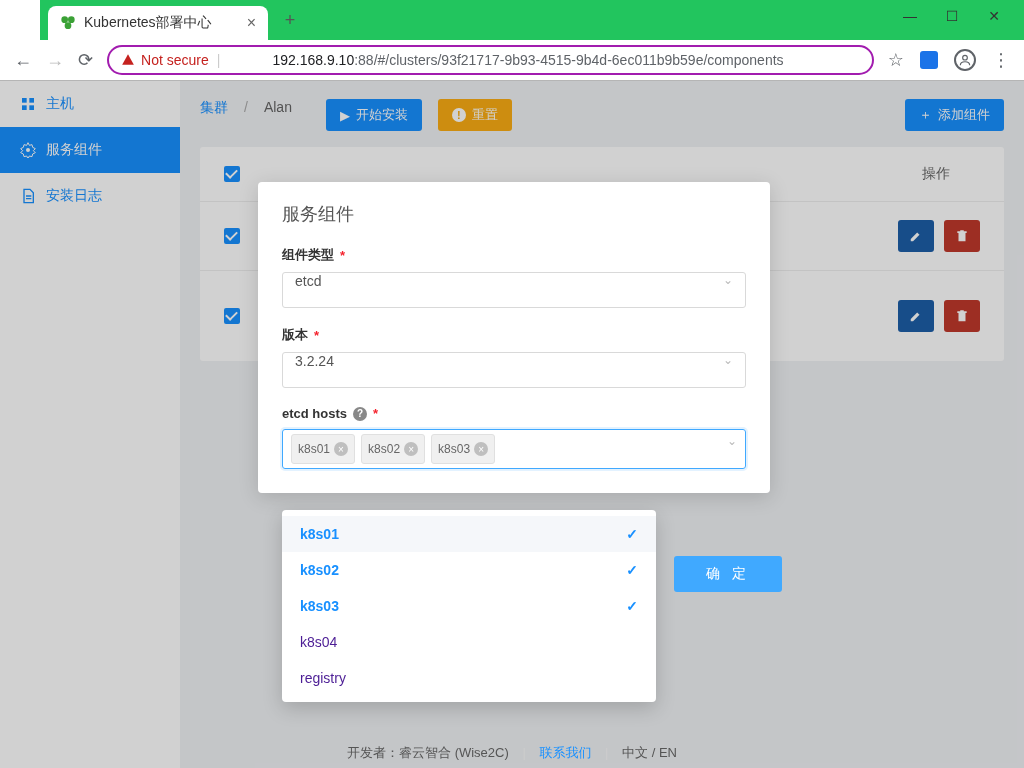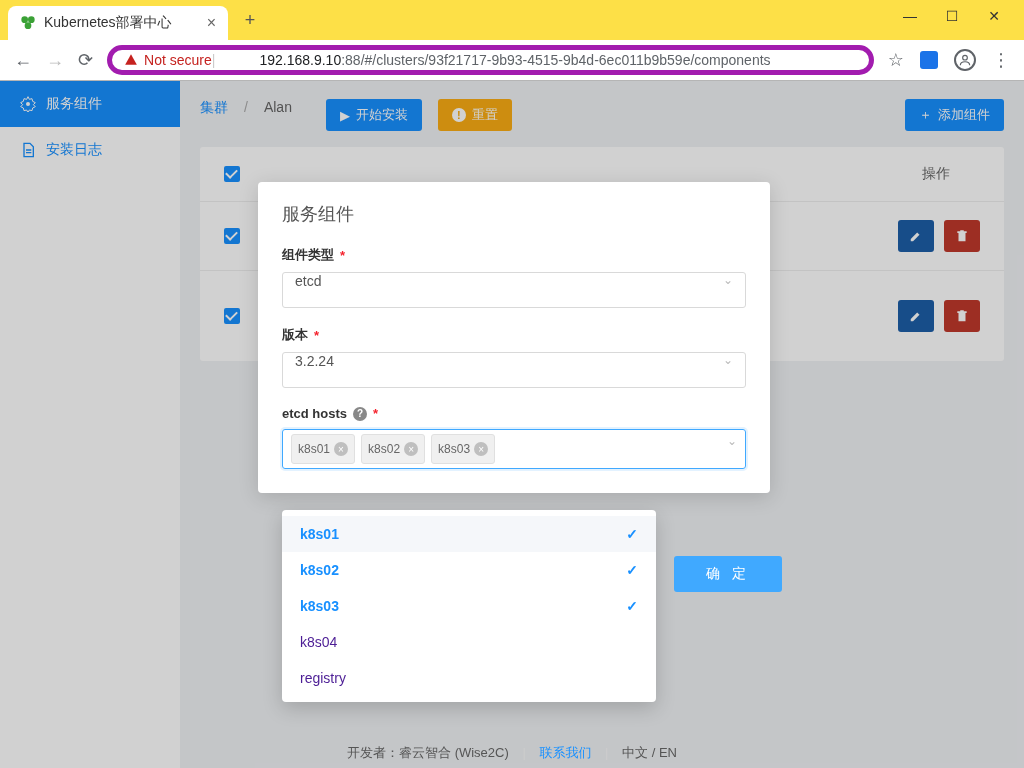--- a/index.html
+++ b/index.html
@@ -1,29 +1,29 @@
 <!DOCTYPE html>
 <html><head>
   <meta charset="utf-8">
   <style>
     * { box-sizing: border-box; margin: 0; padding: 0; }
     body { font-family: -apple-system, Arial, "Microsoft YaHei", sans-serif; font-size: 14px; color: #333; background: #f5f5f5; width: 1024px; height: 768px; overflow: hidden; position: relative; }
 
     
     .browser-chrome { background: #fff; border-bottom: 1px solid #ddd; }
-    .titlebar { height: 40px; display: flex; align-items: center; background: #fde047; position: relative; }
+    .titlebar { height: 40px; display: flex; align-items: center; background: #22c55e; position: relative; margin-left: 40px; }
     .tab { background: #fff; height: 34px; margin-top: 6px; margin-left: 8px; display: flex; align-items: center; padding: 0 12px; border-radius: 8px 8px 0 0; min-width: 220px; gap: 8px; }
     .tab .favicon { width: 16px; height: 16px; color: #3ba136; }
     .tab-close { margin-left: auto; color: #666; font-size: 16px; cursor: pointer; }
     .newtab { width: 28px; height: 28px; margin-left: 8px; display: flex; align-items: center; justify-content: center; color: #555; font-size: 18px; cursor: pointer; }
     .win-controls { position: absolute; right: 8px; top: 0; display: flex; gap: 18px; padding: 8px 10px; color: #333; }
     .win-controls span { width: 24px; text-align: center; font-size: 14px; cursor: pointer; }
     .toolbar { height: 40px; display: flex; align-items: center; gap: 14px; padding: 0 14px; background: #fff; }
     .nav-btn { color: #5f6368; font-size: 18px; cursor: pointer; }
-    .addressbar { flex: 1; display: flex; align-items: center; height: 30px; border: 5px solid #a21caf; border-radius: 15px; padding: 0 12px; font-size: 14px; color: #202124; }
+    .addressbar { flex: 1; display: flex; align-items: center; height: 30px; border: 2px solid #a21caf; border-radius: 15px; padding: 0 12px; gap: 8px; font-size: 14px; color: #202124; }
     .not-secure { color: #c5221f; display: flex; align-items: center; gap: 6px; }
     .divider { color: #ccc; }
     .url { flex: 1; white-space: nowrap; overflow: hidden; text-overflow: ellipsis; color: #5f6368; margin-left: 44px; }
     .url .host { color: #202124; }
     .toolbar-right { display: flex; align-items: center; gap: 16px; color: #5f6368; }
     .star { font-size: 18px; }
     .saveicon { width: 18px; height: 18px; background: #1a73e8; border-radius: 3px; display: inline-block; }
     .avatar { width: 22px; height: 22px; border-radius: 50%; border: 2px solid #5f6368; display: flex; align-items: center; justify-content: center; font-size: 14px; }
     .menu3 { font-size: 18px; }
 
@@ -133,20 +133,29 @@
             <path d="M4 21c0-4 4-6 8-6s8 2 8 6"></path>
           </svg>
         </span>
       <span class="menu3">⋮</span>
     </div>
   </div>
 </div>
 
 <div class="app">
   <div class="sidebar">
+    <div class="side-item">
+      <svg class="sicon" viewBox="0 0 24 24" fill="currentColor">
+          <rect x="3" y="3" width="7" height="7"></rect>
+          <rect x="14" y="3" width="7" height="7"></rect>
+          <rect x="3" y="14" width="7" height="7"></rect>
+          <rect x="14" y="14" width="7" height="7"></rect>
+        </svg>
+      <span>主机</span>
+    </div>
     <div class="side-item active">
       <svg class="sicon" viewBox="0 0 24 24" fill="currentColor">
           <circle cx="12" cy="12" r="3"></circle>
           <path d="M12 1l2 4 4-1 1 4 4 2-3 3 3 3-4 2-1 4-4-1-2 4-2-4-4 1-1-4-4-2 3-3-3-3 4-2 1-4 4 1z" fill="none" stroke="currentColor" stroke-width="1.5"></path>
         </svg>
       <span>服务组件</span>
     </div>
     <div class="side-item">
       <svg class="sicon" viewBox="0 0 24 24" fill="none" stroke="currentColor" stroke-width="2">
           <path d="M6 2h9l5 5v15H6z"></path>

